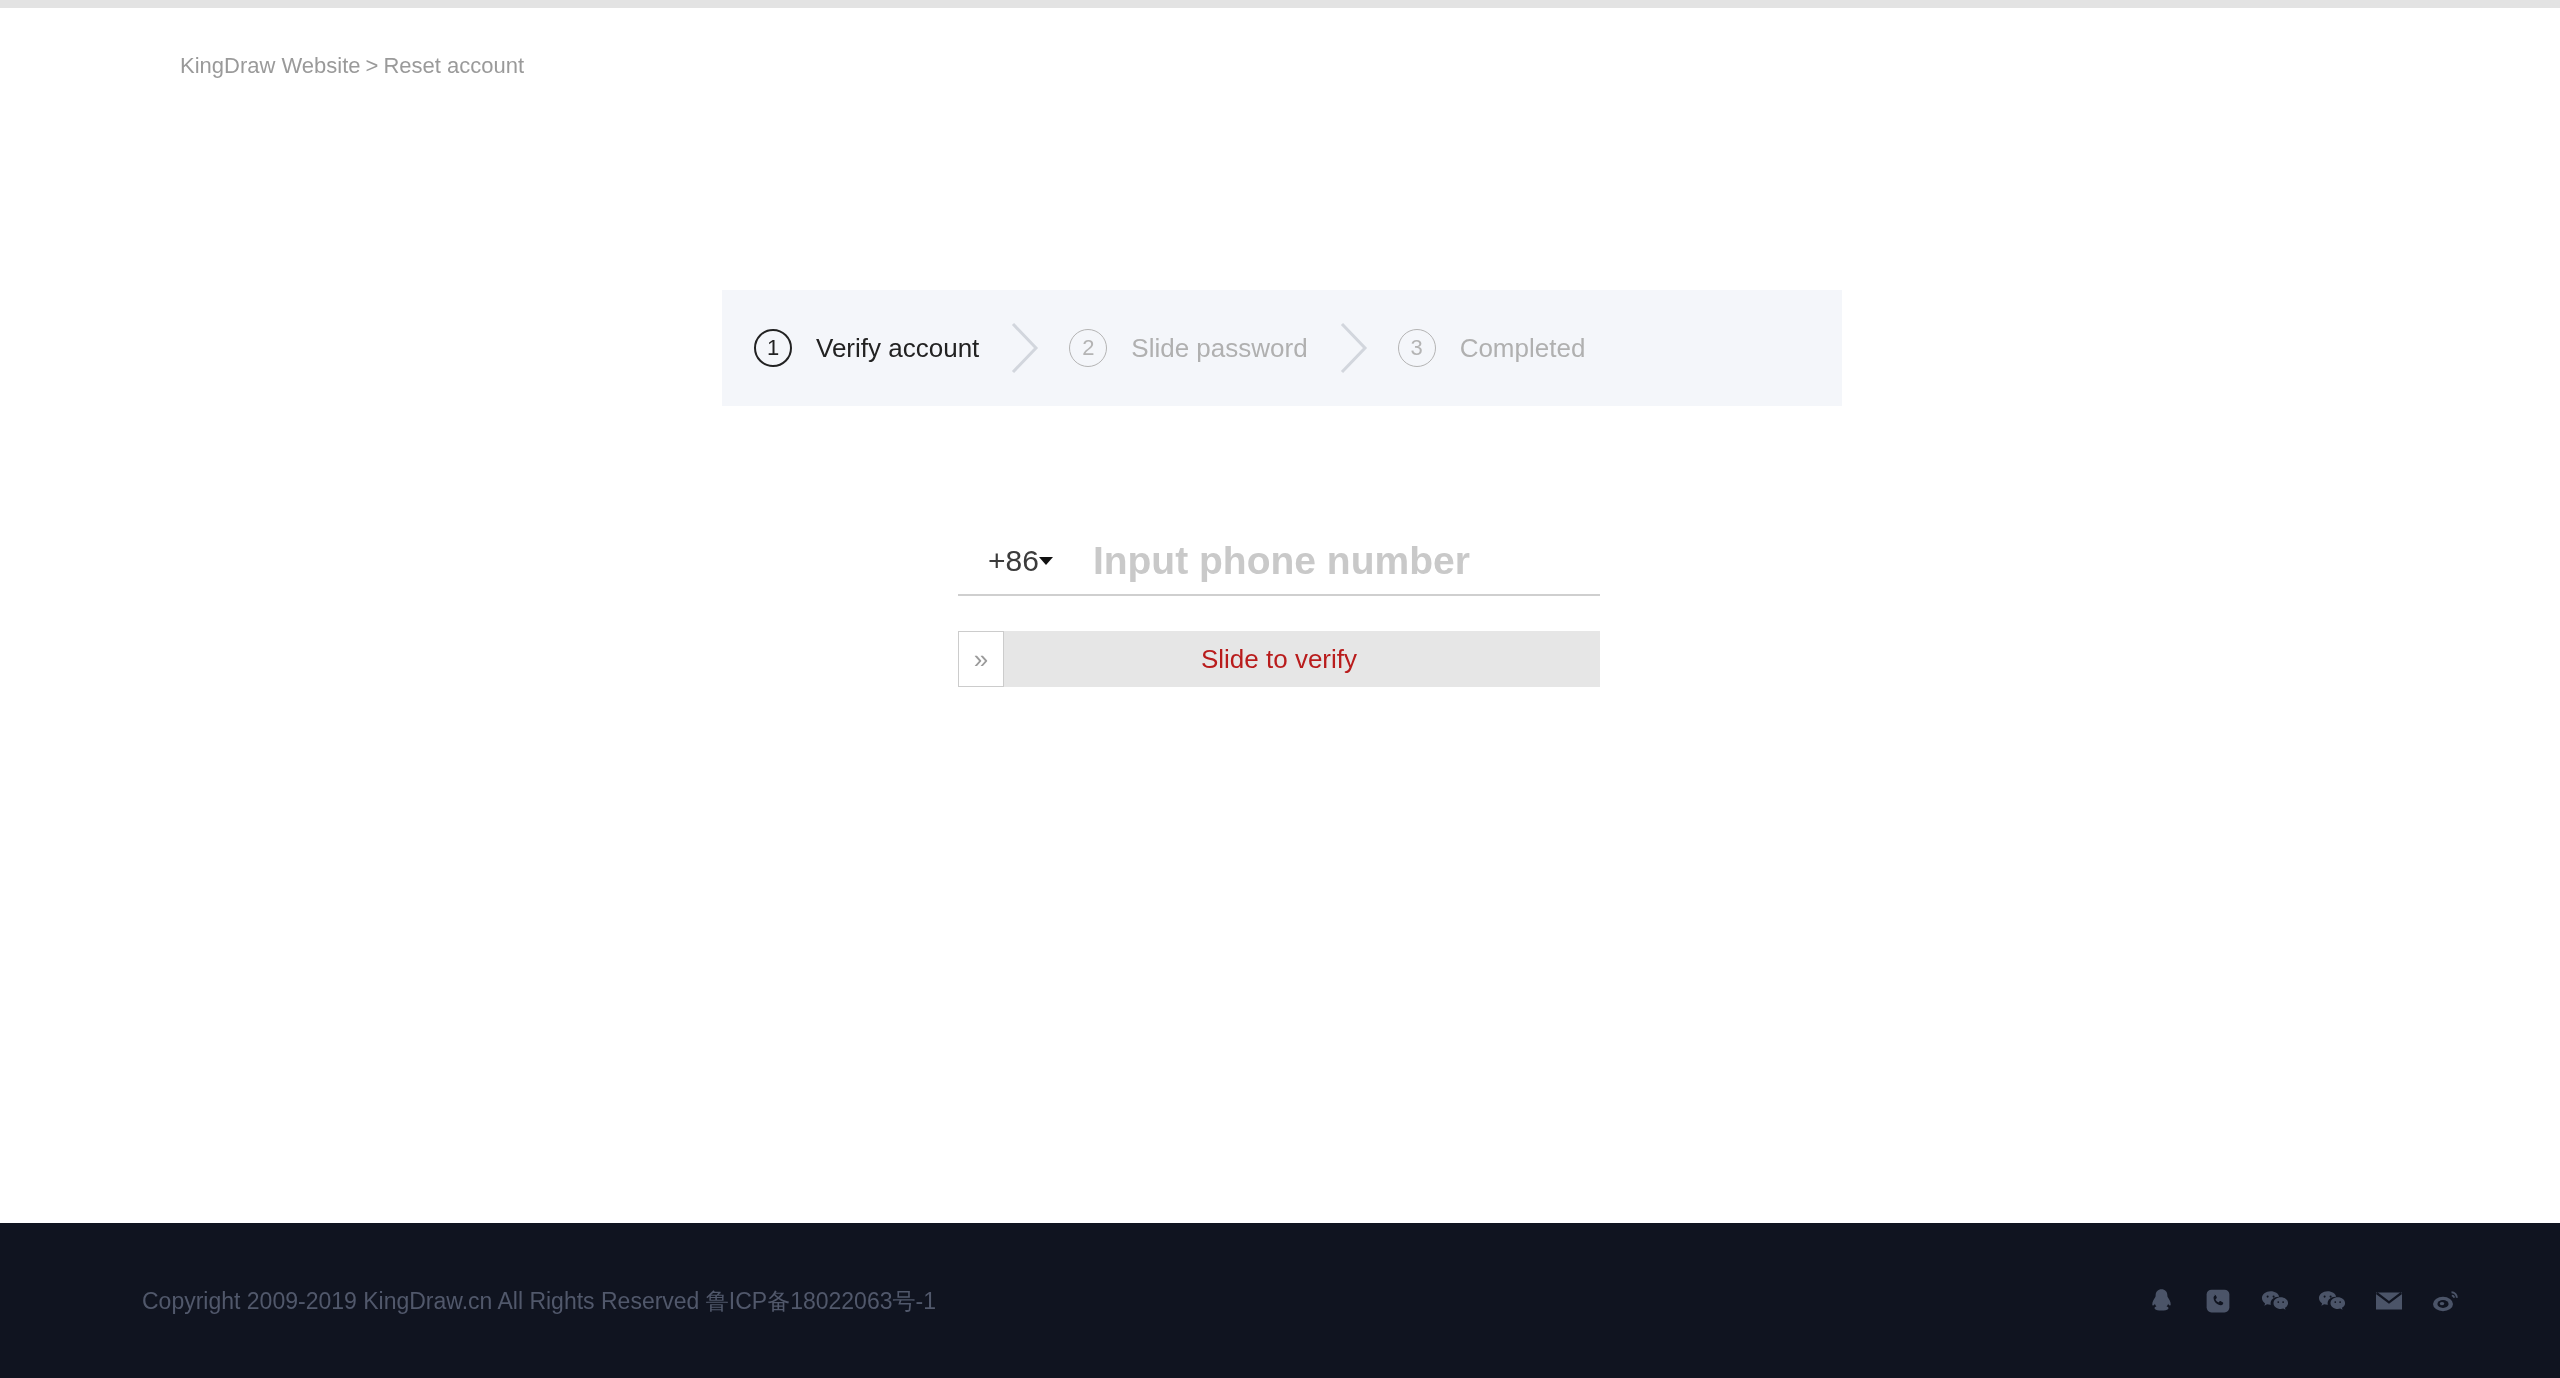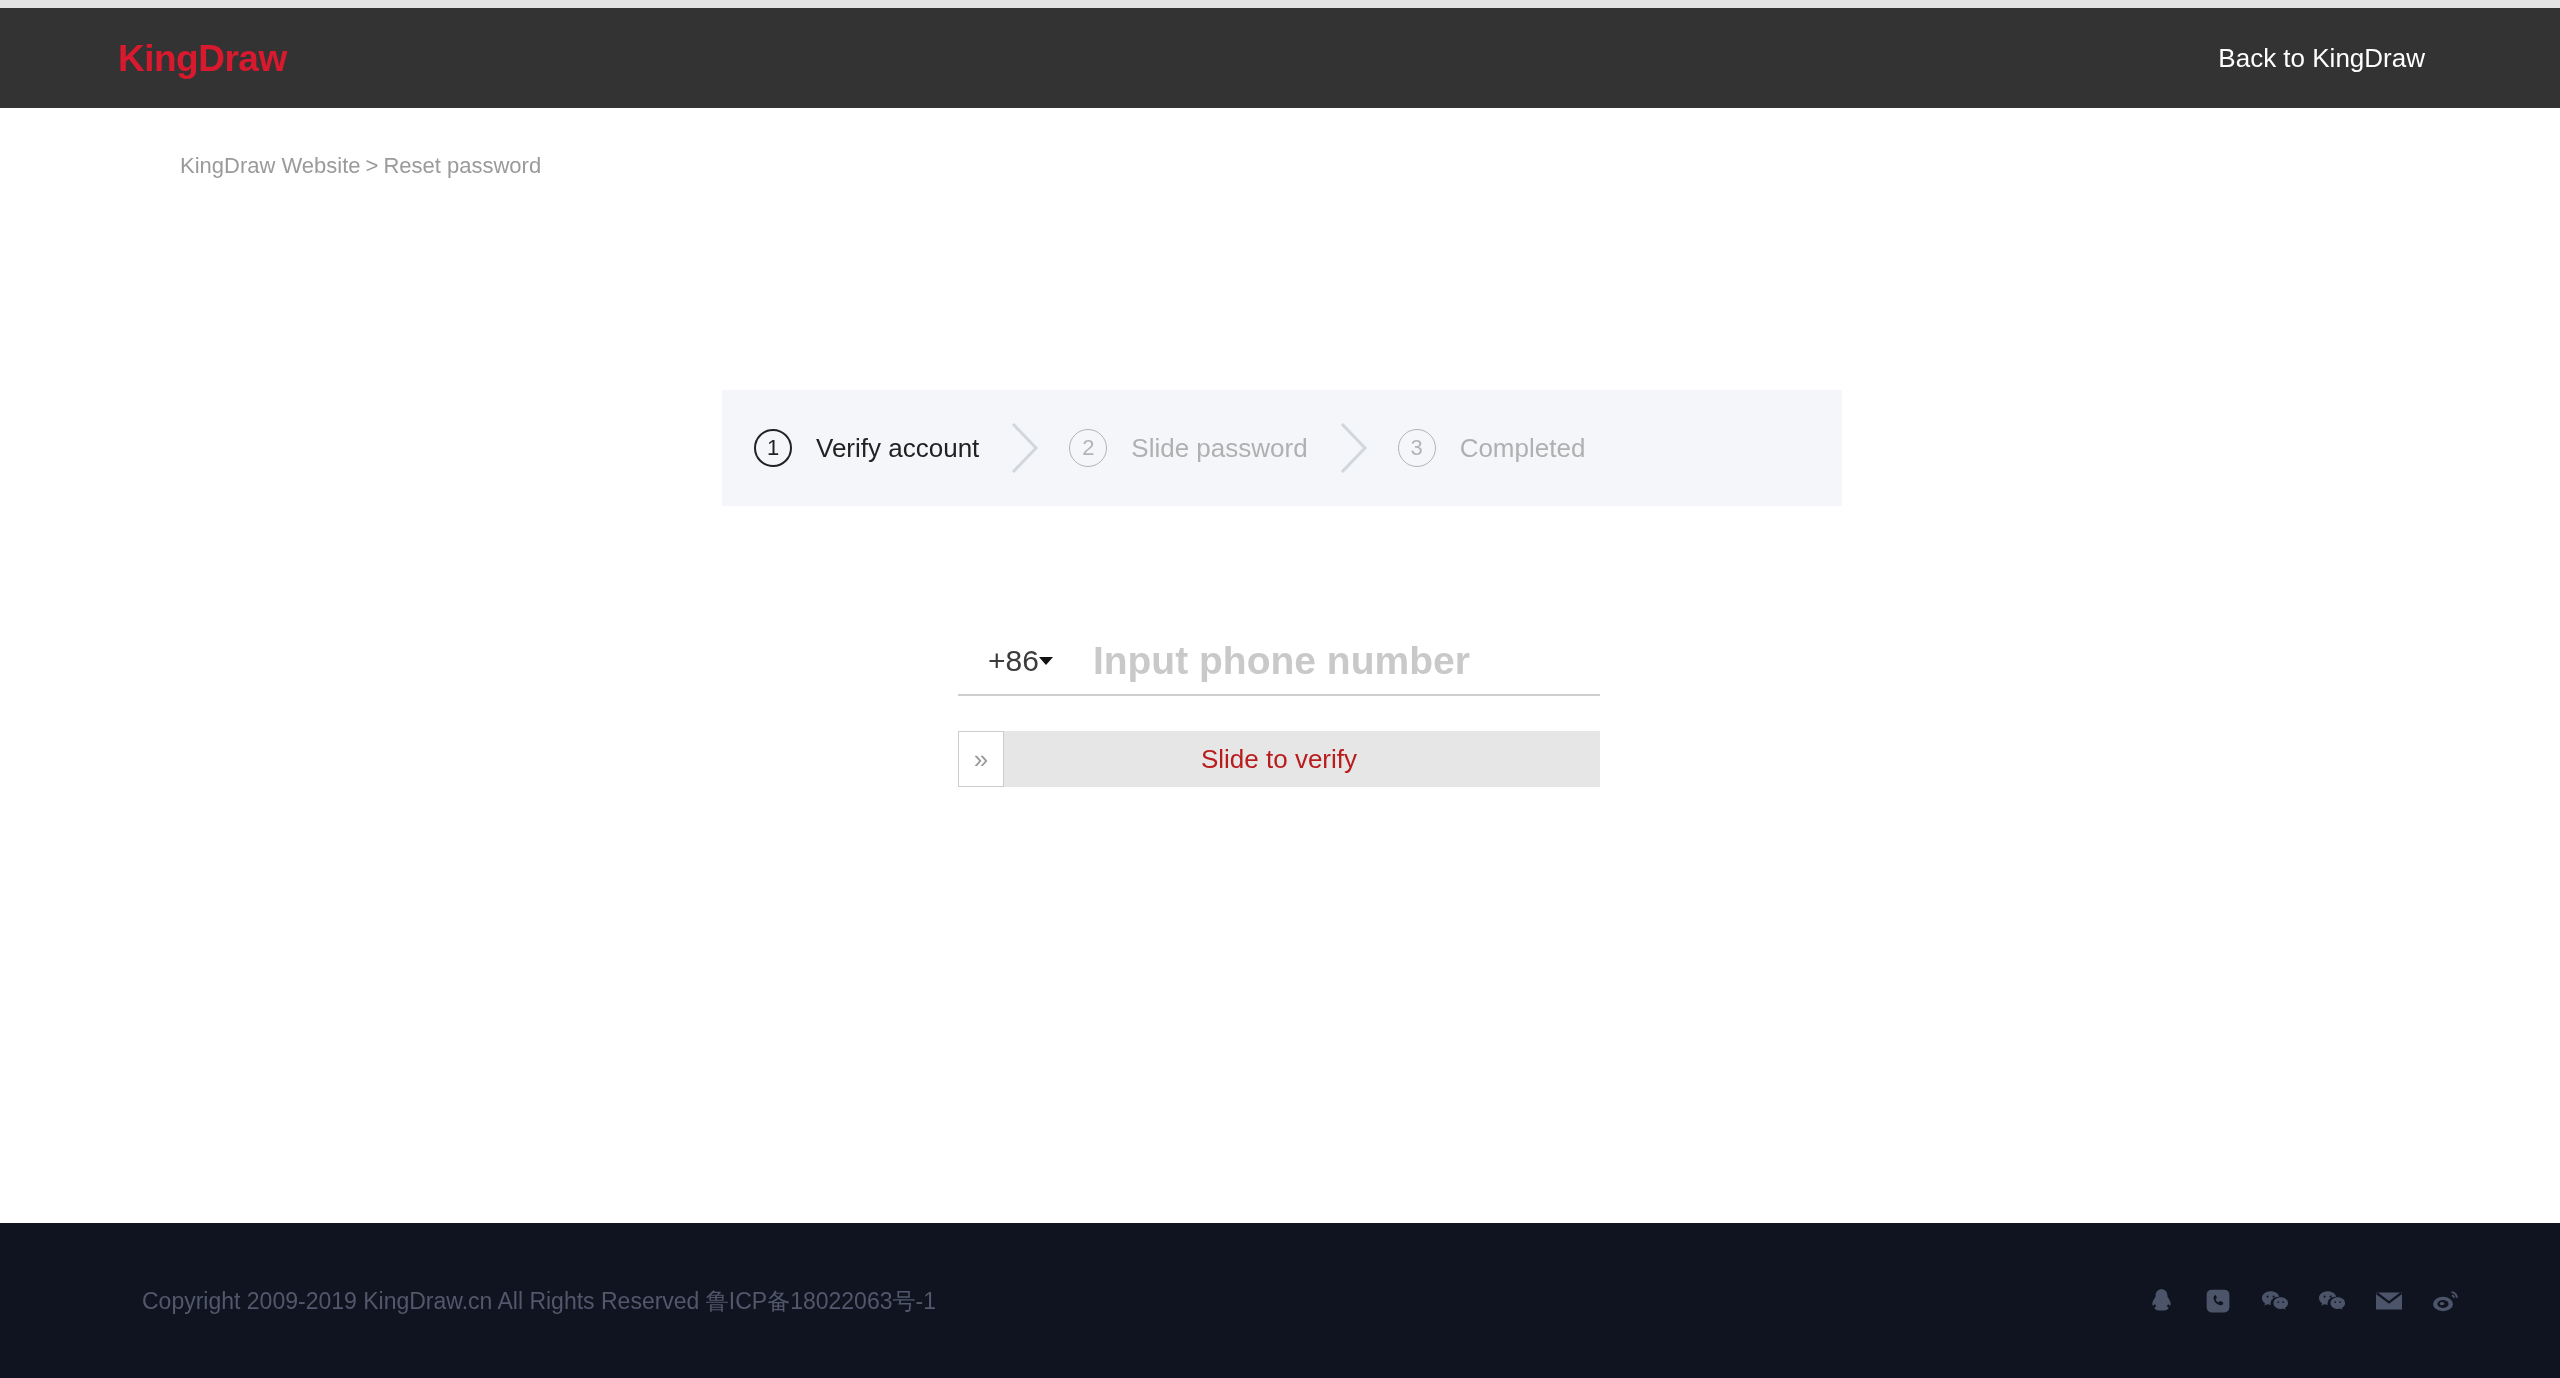--- a/index.html
+++ b/index.html
@@ -278,29 +278,25 @@
   }
   .social-icon svg { display: block; fill: #4b5468; }
 </style>
 </head>
 <body>
 
 <div id="page">
 
   <div class="browser-strip"></div>
 
-  <div class="site-header">
-    <div class="logo">KingDraw</div>
-    <a class="back-link">Back to KingDraw</a>
-  </div>
 
   <div class="main">
 
     <div class="breadcrumb">
-      <span class="crumb-link">KingDraw Website</span><span class="crumb-sep">&gt;</span><span class="crumb-current">Reset password</span>
+      <span class="crumb-link">KingDraw Website</span><span class="crumb-sep">&gt;</span><span class="crumb-current">Reset account</span>
     </div>
 
     <div class="steps">
 
       <div class="step active step-1">
         <div class="step-circle">1</div>
         <div class="step-label">Verify account</div>
       </div>
 
       <div class="step-sep">

